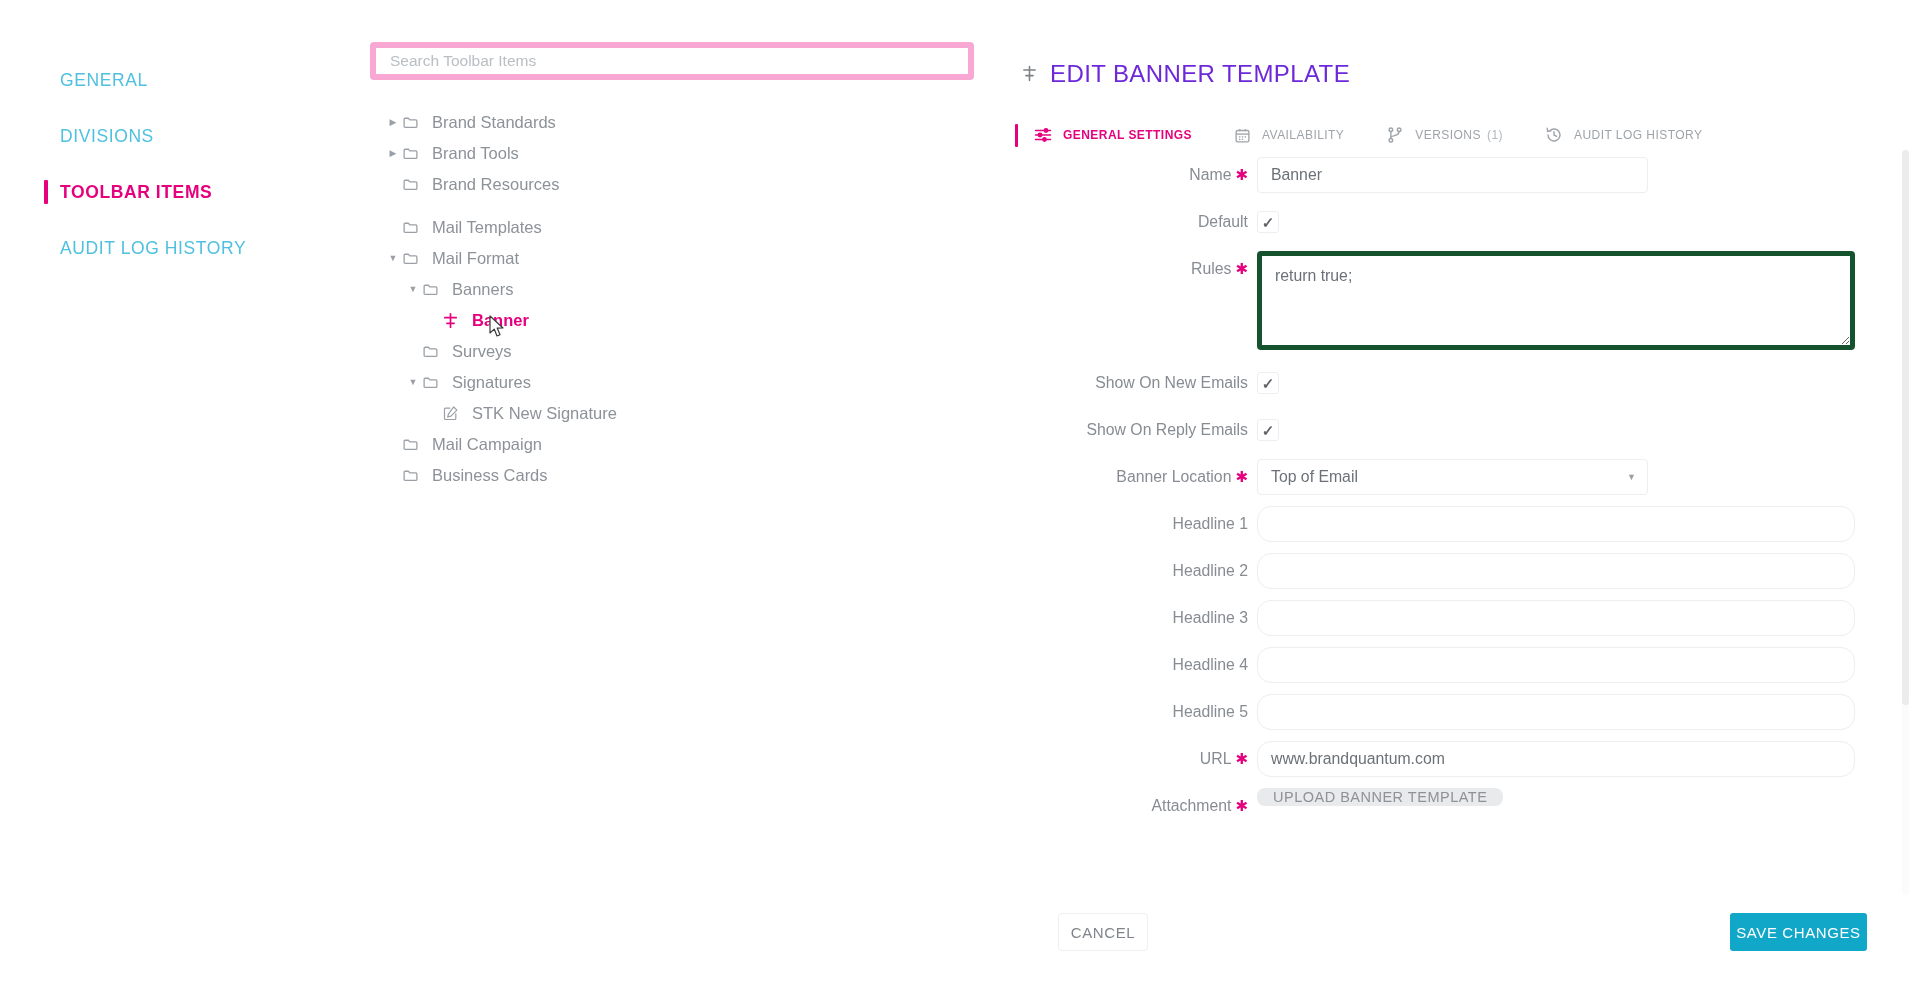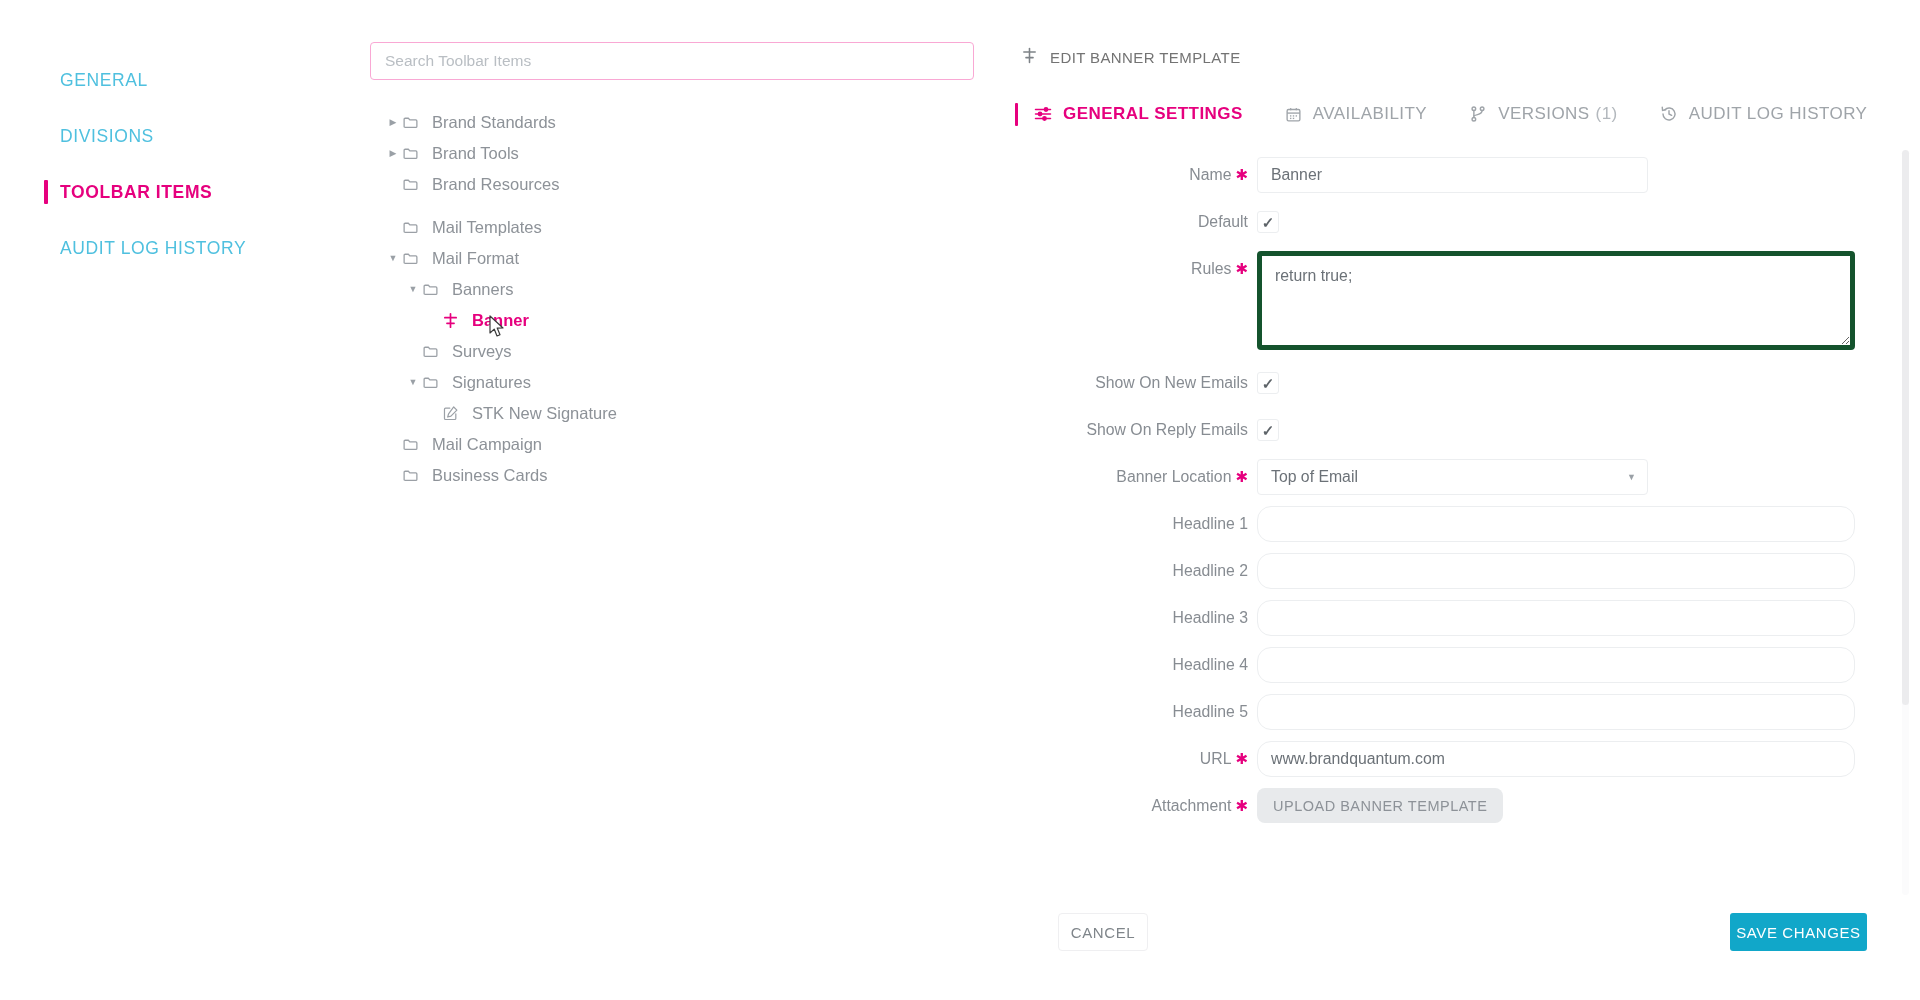--- a/index.html
+++ b/index.html
@@ -50,21 +50,21 @@
   
   #tree-panel {
     position: absolute;
     left: 370px; top: 0;
     width: 645px; height: 1000px;
     background: #ffffff;
   }
   #search-wrap { padding: 42px 28px 0 0; }
   #search-input {
     width: 604px; height: 38px;
-    border: 1px solid #f9a8d4;
+    border: 6px solid #f9a8d4;
     border-radius: 4px;
     background: #fff;
     padding: 0 14px;
     font-size: 15.5px;
     color: #6b7177;
     font-family: "Liberation Sans", sans-serif;
     outline: none;
   }
   #search-input::placeholder { color: #b9bec3; }
 
@@ -105,37 +105,37 @@
 
   
   #right-panel {
     position: absolute;
     left: 1015px; top: 0;
     width: 905px; height: 1000px;
     background: #ffffff;
   }
   #panel-title {
     display: flex; align-items: center;
-    margin: 47px 0 0 6px;
-    font-size: 15px;
+    margin: 60px 0 0 6px;
+    font-size: 24px;
     letter-spacing: 0.4px;
-    color: #737373;
+    color: #6d28d9;
   }
   #panel-title .t-text { margin-left: 12px; }
 
   #tabs {
     display: flex;
     align-items: center;
     margin: 30px 0 0 0;
     position: relative;
     height: 34px;
   }
   .tab {
     display: flex; align-items: center;
-    font-size: 17px;
+    font-size: 12px;
     letter-spacing: 0.45px;
     color: #9fa4a9;
     cursor: pointer;
     user-select: none;
     margin-right: 42px;
     white-space: nowrap;
   }
   .tab .tab-ico { display: flex; align-items: center; margin-right: 11px; }
   .tab.active { color: #E6007E; font-weight: 600; }
   .tab-active-bar {
@@ -227,21 +227,21 @@
   .sel-caret {
     position: absolute;
     right: 12px; top: 50%;
     transform: translateY(-50%);
     color: #9aa0a6;
     font-size: 9px;
     pointer-events: none;
   }
   .btn-upload {
     display: inline-flex; align-items: center; justify-content: center;
-    height: 35px;
+    height: 18px;
     padding: 0 16px;
     background: #e8eaec;
     color: #8d9298;
     font-size: 14.5px;
     letter-spacing: 0.5px;
     border: none;
     border-radius: 8px;
     cursor: pointer;
     font-family: "Liberation Sans", sans-serif;
   }

